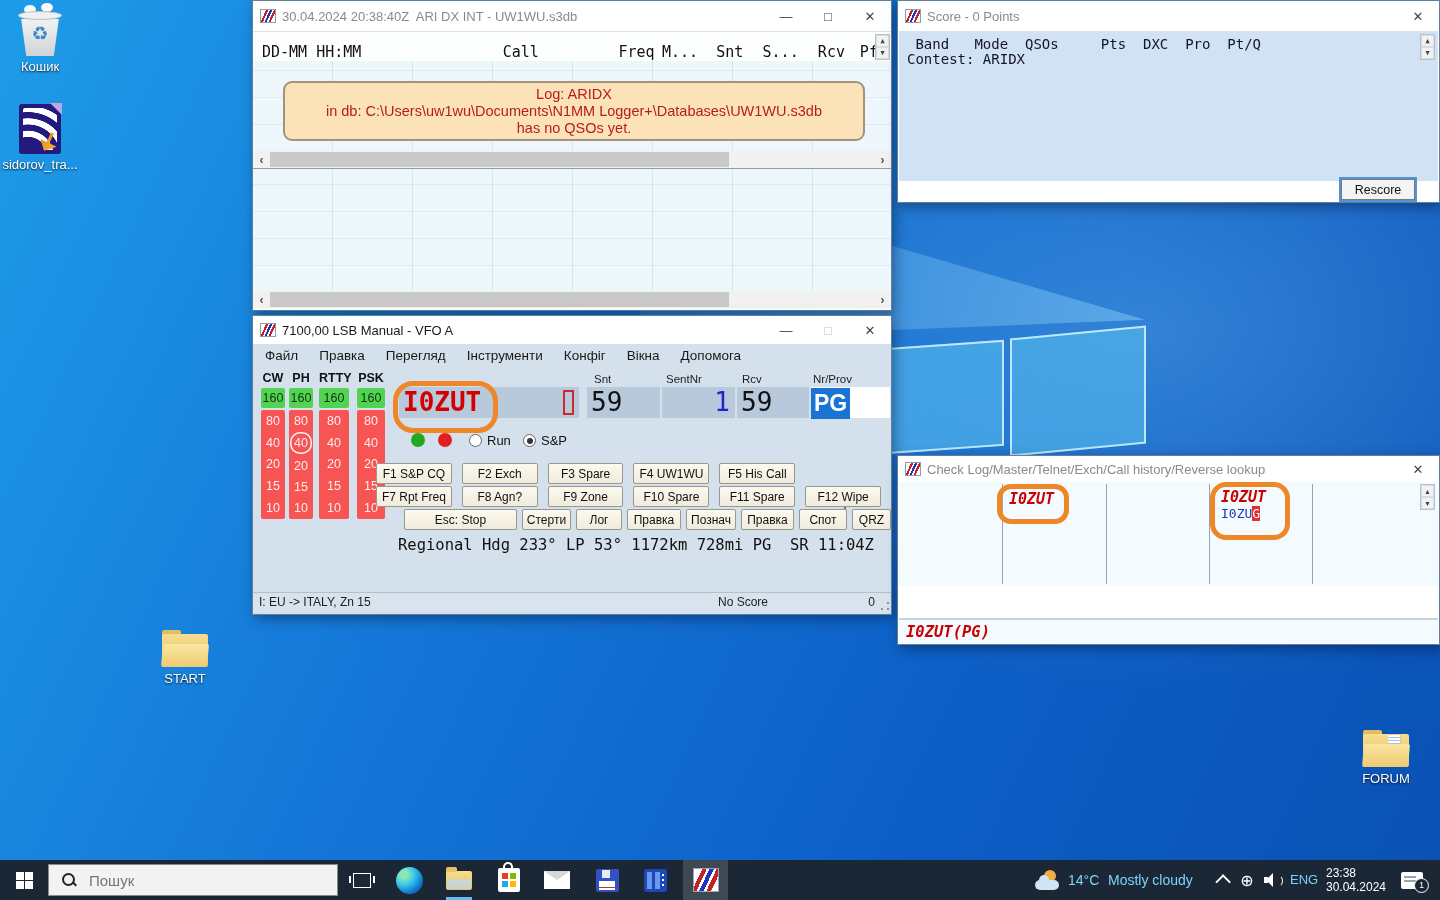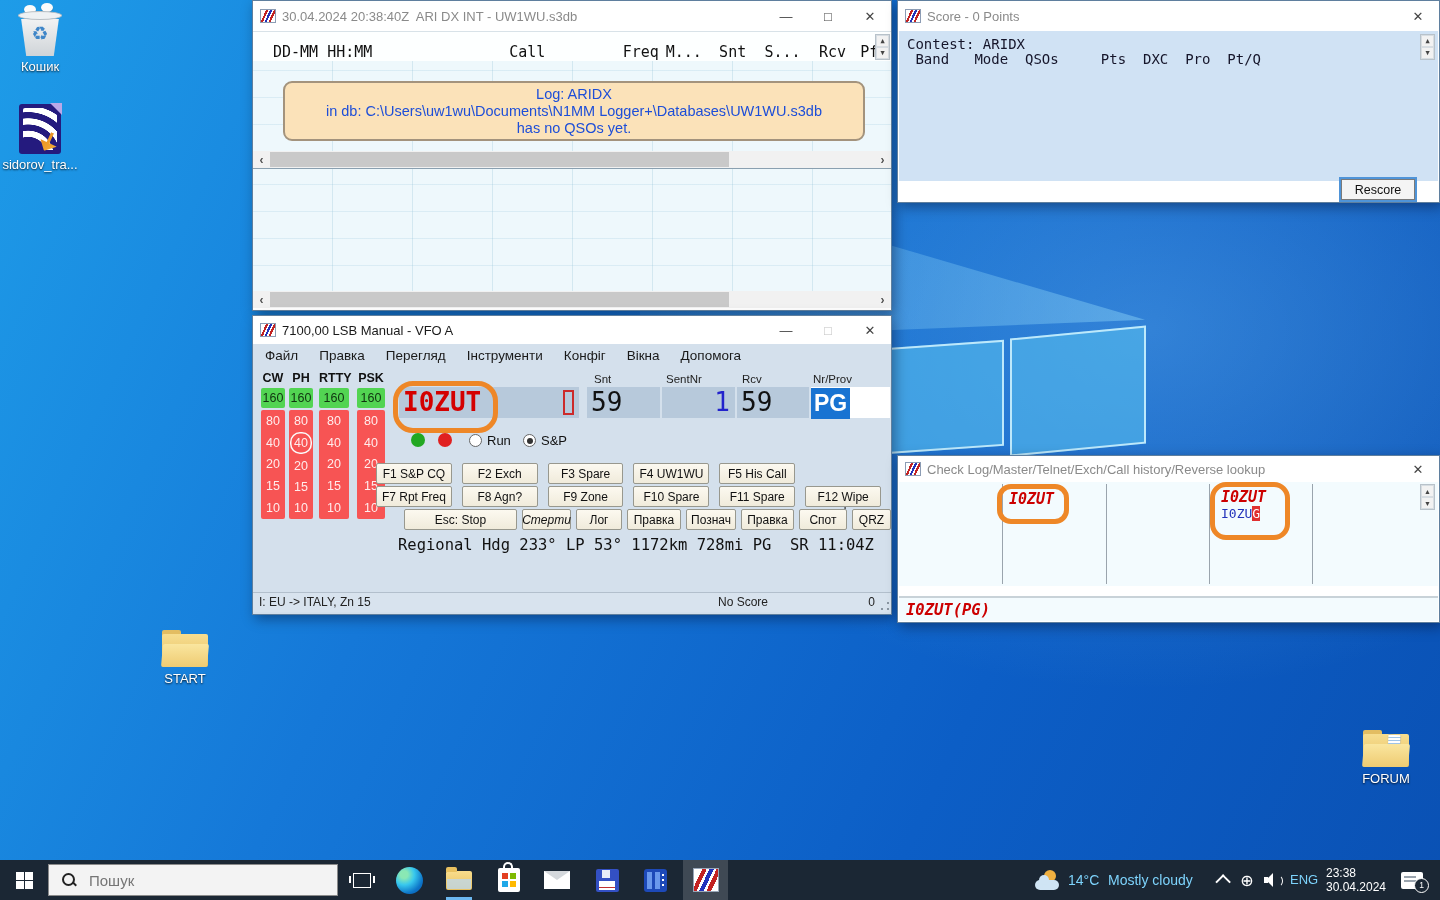--- a/index.html
+++ b/index.html
@@ -51,29 +51,29 @@
   .win-controls{margin-left:auto;display:flex;height:100%;}
   .wc{width:42px;display:flex;align-items:center;justify-content:center;font-size:13px;color:#444;}
   .wc.dis{color:#c2c2c2;}
   .appico{position:relative;width:16px;height:14px;background:#fff;border:1px solid #8c9cb4;box-sizing:border-box;flex:none;
     background-image:linear-gradient(115deg,transparent 26%,#c22222 26% 38%,transparent 38% 46%,#2233bb 46% 58%,transparent 58% 66%,#c22222 66% 78%,transparent 78%);}
   .spinbox{display:flex;flex-direction:column;border:1px solid #b8c2ca;}
   .spinbox b{width:13px;height:12px;display:flex;align-items:center;justify-content:center;background:#f2f2f2;color:#444;font-size:7px;border:1px solid #d7dde2;box-sizing:border-box;}
 
   
   .log-head{position:absolute;left:0;right:0;top:30px;height:40px;background:#fdffff;border-top:1px solid #d8e2e8;display:flex;align-items:center;
-    font:15px "DejaVu Sans Mono",monospace;color:#111;padding-left:20px;box-sizing:border-box;}
+    font:15px "DejaVu Sans Mono",monospace;color:#111;padding-left:9px;box-sizing:border-box;}
   .log-head span{display:inline-block;white-space:pre;}
   .gridpane{position:absolute;left:0;right:0;
     background:
      repeating-linear-gradient(90deg,transparent 0 79px, rgba(150,195,215,.30) 79px 80px),
      repeating-linear-gradient(0deg,transparent 0 26px, rgba(165,205,225,.28) 26px 27px),
      #eef8fc;}
   .msgbox{position:absolute;left:30px;top:20px;width:578px;height:56px;background:#fbe2b9;border:2px solid #a3937d;border-radius:9px;
-    display:flex;flex-direction:column;justify-content:center;text-align:center;color:#1d4ed8;font-size:14.5px;line-height:17px;}
+    display:flex;flex-direction:column;justify-content:center;text-align:center;color:#b91c1c;font-size:14.5px;line-height:17px;}
   .hscroll{position:absolute;left:0;right:0;height:17px;background:#f1f1f1;}
   .hscroll .sarrow{position:absolute;top:0;width:17px;height:17px;display:flex;align-items:center;justify-content:center;color:#505050;font-size:12px;font-weight:bold;}
   .hscroll .sthumb{position:absolute;left:17px;top:1px;height:15px;width:72%;background:#c9c9c9;}
 
   
   .score-content{position:absolute;left:1px;right:1px;top:30px;height:150px;background:#d0e2f4;
     font:14px "DejaVu Sans Mono",monospace;color:#15152a;padding-top:6px;box-sizing:border-box;}
   .score-content div{white-space:pre;line-height:15px;padding-left:8px;}
   .btn-rescore{position:absolute;right:24px;bottom:2px;width:72px;height:19px;background:#f4f4f4;border:1px solid #7a7a7a;
     box-shadow:0 0 0 2px #4f94d8;font-size:12.5px;display:flex;align-items:center;justify-content:center;color:#111;}
@@ -261,22 +261,22 @@
 
   <div class="win inactive" style="left:897px;top:0;width:543px;height:203px;">
     <div class="titlebar" style="height:30px;">
       <span class="appico"></span>
       <span class="title-text">Score - 0 Points</span>
       <span class="win-controls">
           <span class="wc">✕</span>
         </span>
     </div>
     <div class="score-content">
+      <div> Band   Mode  QSOs     Pts  DXC  Pro  Pt/Q</div>
       <div>Contest: ARIDX</div>
-      <div> Band   Mode  QSOs     Pts  DXC  Pro  Pt/Q</div>
       <span class="spinbox" style="position:absolute;right:3px;top:3px;">
           <b>▲</b>
           <b>▼</b>
         </span>
     </div>
     <div class="btn-rescore">Rescore</div>
   </div>
 
   <div class="win active" style="left:252px;top:315px;width:640px;height:300px;">
     <div class="titlebar" style="height:28px;">
@@ -375,41 +375,41 @@
       <div class="frow" style="left:123px;top:142px;width:505px;">
         <div class="fbtn" style="flex:1;">F7 Rpt Freq</div>
         <div class="fbtn" style="flex:1;">F8 Agn?</div>
         <div class="fbtn" style="flex:1;">F9 Zone</div>
         <div class="fbtn" style="flex:1;">F10 Spare</div>
         <div class="fbtn" style="flex:1;">F11 Spare</div>
         <div class="fbtn" style="flex:1;">F12 Wipe</div>
       </div>
       <div class="frow" style="left:151px;top:165px;width:487px;gap:5px;">
         <div class="fbtn" style="width:111px;">Esc: Stop</div>
-        <div class="fbtn" style="width:47px;font-style:italic;">Стерти</div>
+        <div class="fbtn" style="width:47px;">Стерти</div>
         <div class="fbtn" style="width:44px;">Лог</div>
         <div class="fbtn" style="width:52px;">Правка</div>
         <div class="fbtn" style="width:48px;">Познач</div>
         <div class="fbtn" style="width:51px;">Правка</div>
         <div class="fbtn" style="width:46px;">Спот</div>
         <div class="fbtn" style="flex:1;">QRZ</div>
       </div>
 
       <div class="infoline">Regional Hdg 233° LP 53° 1172km 728mi PG  SR 11:04Z</div>
 
       <div class="statusbar">
         <span style="position:absolute;left:6px;top:2px;">I: EU -&gt; ITALY, Zn 15</span>
         <span style="position:absolute;left:420px;top:2px;width:140px;text-align:center;">No Score</span>
         <span style="position:absolute;right:16px;top:2px;">0</span>
         <span class="grip"></span>
       </div>
     </div>
   </div>
 
-  <div class="win inactive" style="left:897px;top:455px;width:543px;height:168px;">
+  <div class="win inactive" style="left:897px;top:455px;width:543px;height:190px;">
     <div class="titlebar" style="height:26px;">
       <span class="appico"></span>
       <span class="title-text">Check Log/Master/Telnet/Exch/Call history/Reverse lookup</span>
       <span class="win-controls">
           <span class="wc">✕</span>
         </span>
     </div>
     <div class="check-cols">
       <span class="vline" style="left:103px;"></span>
       <span class="vline" style="left:207px;"></span>

